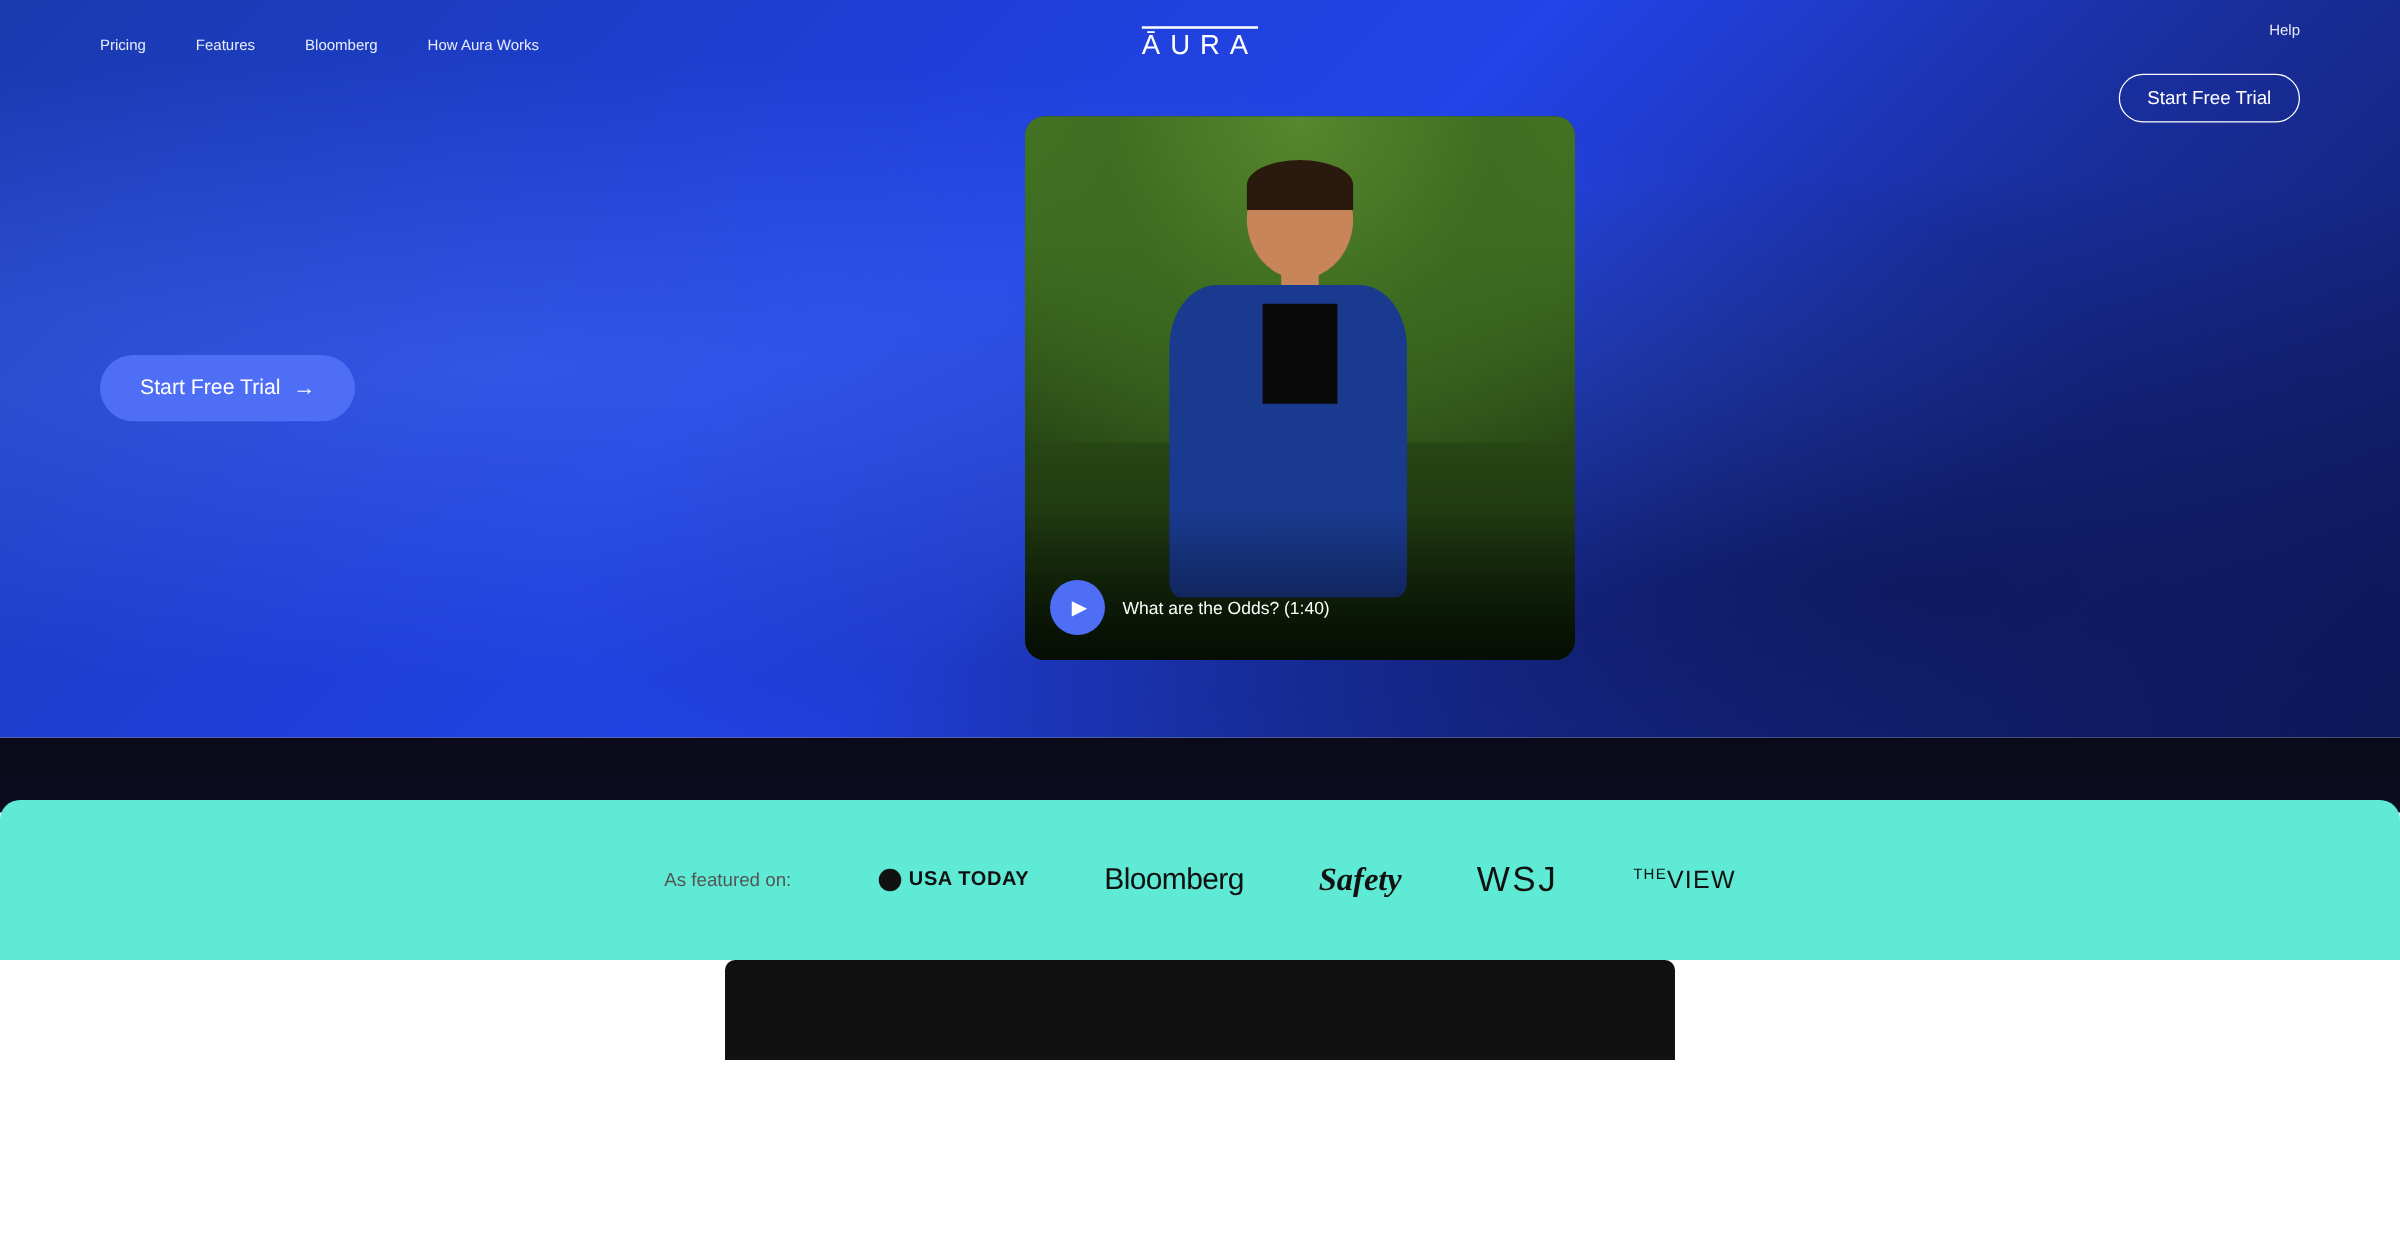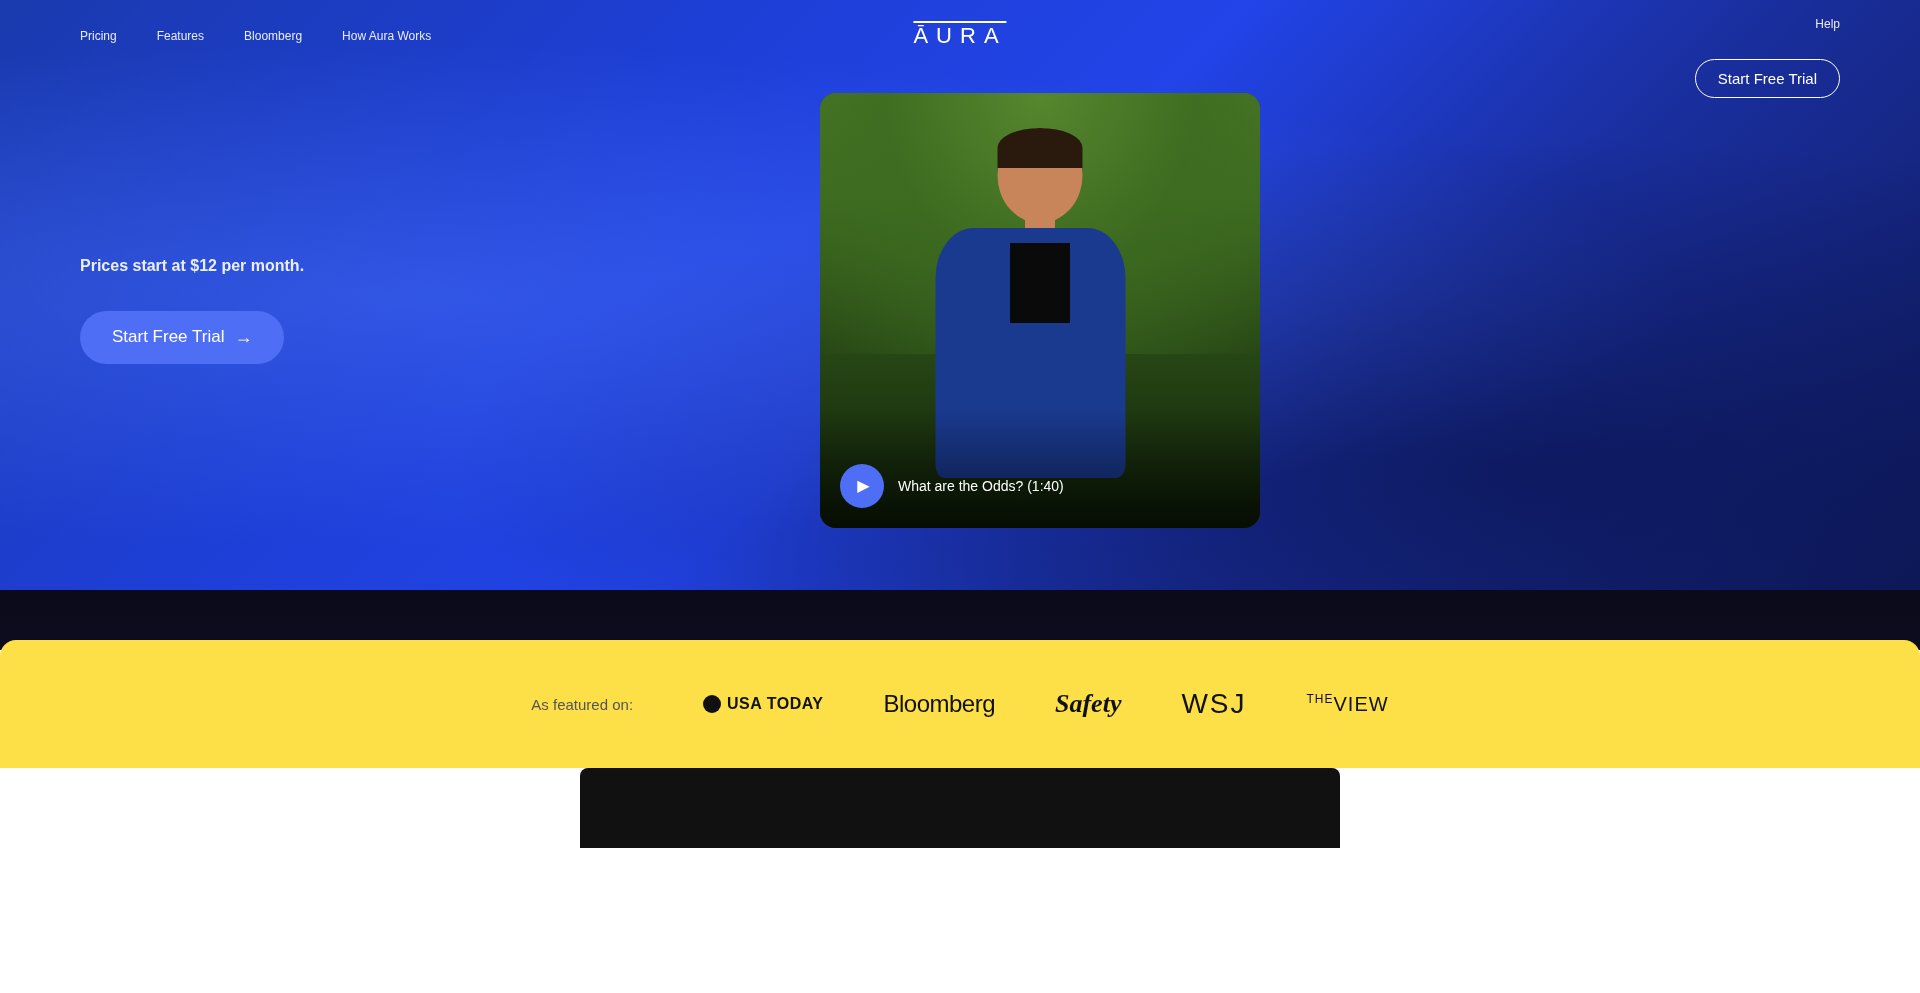--- a/index.html
+++ b/index.html
@@ -188,21 +188,21 @@
     }
 
     
     .dark-band {
       background: linear-gradient(180deg, #0a0a1a 0%, #0d0d20 100%);
       height: 60px;
     }
 
     
     .featured-section {
-      background: #fde047;
+      background: #5eead4;
       padding: 48px 80px;
       display: flex;
       align-items: center;
       justify-content: center;
       gap: 60px;
       border-radius: 16px 16px 0 0;
       position: relative;
       z-index: 10;
       margin-top: -10px;
     }
@@ -275,21 +275,20 @@
 
   <div class="nav-right">
     <a class="nav-link">Sign in</a>
     <a class="nav-link">Help</a>
     <button class="nav-btn-outline">Start Free Trial</button>
   </div>
 </nav>
 
 <section class="hero">
   <div class="hero-content">
-    <p class="hero-price">Prices start at $12 per month.</p>
     <button class="hero-cta">
       <span>Start Free Trial</span>
       <span class="arrow">→</span>
     </button>
   </div>
 
   <div class="hero-video">
     <div class="video-img">
 
       <div style="position:absolute;inset:0;background:linear-gradient(180deg,#4a7a28 0%,#3d6b20 25%,#2d5018 50%,#1e3810 75%,#0f2008 100%);"></div>

